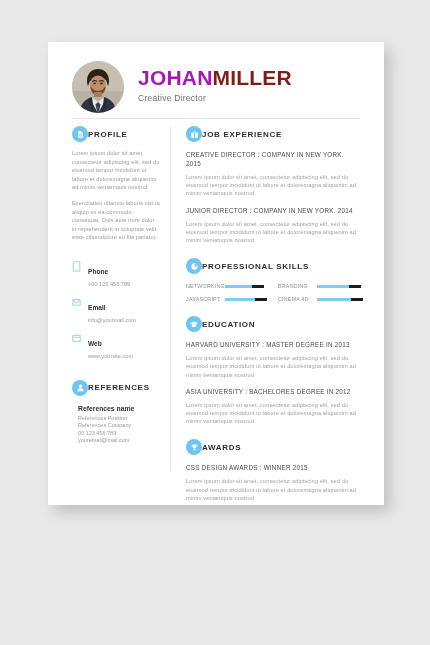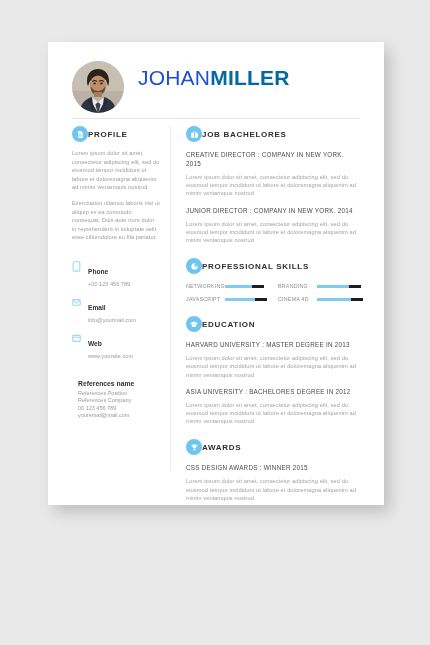--- a/index.html
+++ b/index.html
@@ -29,22 +29,22 @@
     overflow:hidden;background:#c9c2b4;
   }
   .avatar svg{display:block;}
   .name-wrap{
     position:absolute;left:90px;top:24px;
   }
   .name{
     font-size:21px;font-weight:bold;letter-spacing:0.2px;
     line-height:23px;white-space:nowrap;
   }
-  .name .first{color:#1d4ed8;font-weight:normal;}
-  .name .last{color:#0369a1;font-weight:bold;}
+  .name .first{color:#a21caf;font-weight:bold;}
+  .name .last{color:#7f1d1d;font-weight:bold;}
   .role{
     margin-top:4px;
     font-size:8.5px;color:#6d6d6d;letter-spacing:0.25px;
   }
   .hr{
     position:absolute;left:24px;top:76px;width:288px;height:1px;
     background:#e6e6e6;
   }
   .divider{
     position:absolute;left:122px;top:84px;width:1px;height:345px;
@@ -165,20 +165,21 @@
             <path d="M20 36l-4 3 6 13z" fill="#252a36"></path>
             <path d="M32 36l4 3-6 13z" fill="#252a36"></path>
           </g>
         </svg>
       </div>
 
       <div class="name-wrap">
         <div class="name">
           <span class="first">JOHAN</span><span class="last">MILLER</span>
         </div>
+        <div class="role">Creative Director</div>
       </div>
 
       <div class="hr"></div>
     </div>
 
     <div class="divider"></div>
 
     <div class="left">
 
       <div>
@@ -234,20 +235,29 @@
             </svg>
           </span>
           <span>
             <span class="c-label">Web</span>
             <span class="c-val" style="display:block">www.yoursite.com</span>
           </span>
         </div>
       </div>
 
       <div class="refs">
+        <div class="sec-head">
+          <span class="badge">
+            <svg width="9" height="9" viewBox="0 0 12 12">
+              <circle cx="6" cy="4.2" r="2.1" fill="#ffffff"></circle>
+              <path d="M1.9 11c0-2.6 1.9-4.2 4.1-4.2s4.1 1.6 4.1 4.2z" fill="#ffffff"></path>
+            </svg>
+          </span>
+          <span class="sec-title">REFERENCES</span>
+        </div>
         <div class="ref-name">References name</div>
         <div class="ref-lines">
           <div>References Position</div>
           <div>References Company</div>
           <div>00 123 456 789</div>
           <div>youremail@mail.com</div>
         </div>
       </div>
     </div>
 
@@ -255,21 +265,21 @@
 
       <div class="r-sec">
         <div class="sec-head">
           <span class="badge">
             <svg width="9" height="9" viewBox="0 0 12 12">
               <rect x="1.4" y="3.6" width="9.2" height="6.6" rx="0.8" fill="#ffffff"></rect>
               <path d="M4.3 3.6V2.6h3.4v1" fill="none" stroke="#ffffff" stroke-width="1.1"></path>
               <rect x="5.3" y="3.6" width="1.4" height="6.6" fill="#7cc9ee"></rect>
             </svg>
           </span>
-          <span class="sec-title">JOB BACHELORES</span>
+          <span class="sec-title">JOB EXPERIENCE</span>
         </div>
 
         <div class="entry">
           <div class="entry-title">CREATIVE DIRECTOR : COMPANY IN NEW YORK. 2015</div>
           <div class="entry-body">Lorem ipsum dolor sit amet, consectetur adipiscing elit, sed do eiusmod tempor incididunt ut labore et doloremagna aliquenim ad minim veniamquis nostrud</div>
         </div>
         <div class="entry">
           <div class="entry-title">JUNIOR DIRECTOR : COMPANY IN NEW YORK. 2014</div>
           <div class="entry-body">Lorem ipsum dolor sit amet, consectetur adipiscing elit, sed do eiusmod tempor incididunt ut labore et doloremagna aliquenim ad minim veniamquis nostrud</div>
         </div>

